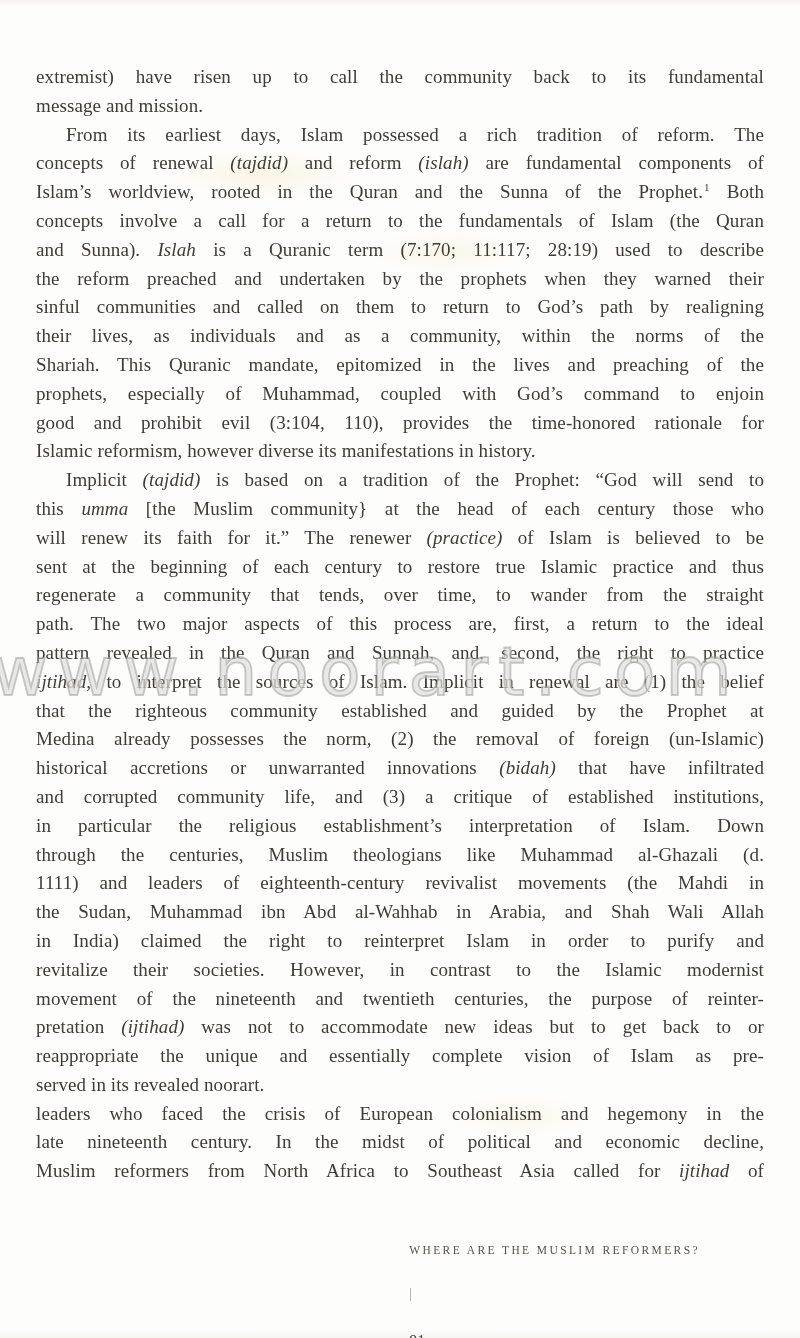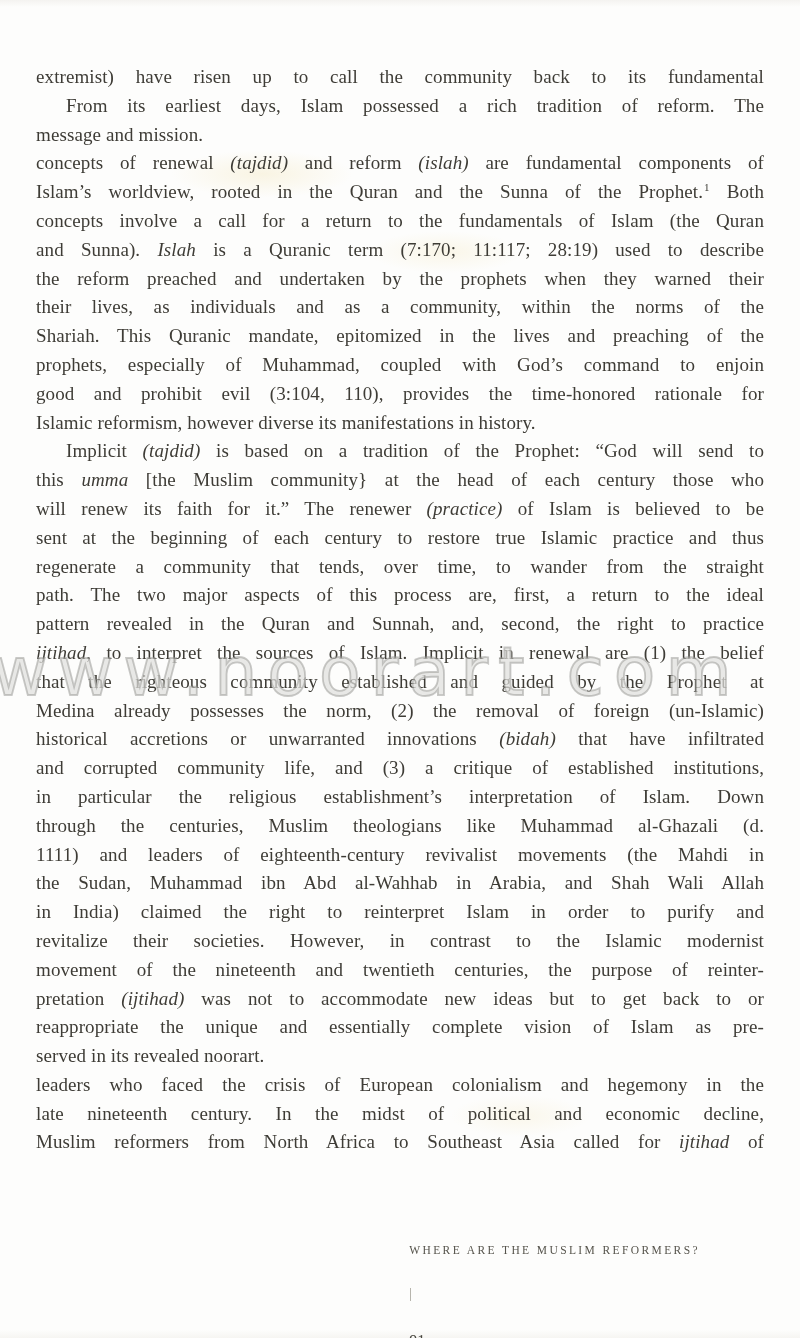--- a/index.html
+++ b/index.html
@@ -87,27 +87,28 @@
     color: #4a4840;
   }
 </style>
 </head>
 <body>
 
 <div class="page">
 
   <div class="text-block" style="color: rgb(62, 60, 54);">
       <div class="line"><span>extremist) have risen up to call the community back to its fundamental</span></div>
+      <div class="line end"><span>message and mission.</span></div>
       <div class="line indent"><span>From its earliest days, Islam possessed a rich tradition of reform. The</span></div>
-      <div class="line end"><span>message and mission.</span></div>
       <div class="line"><span>concepts of renewal </span><i>(tajdid)</i><span> and reform </span><i>(islah)</i><span> are fundamental components of</span></div>
       <div class="line"><span>Islam’s worldview, rooted in the Quran and the Sunna of the Prophet.</span><sup>1</sup><span> Both</span></div>
       <div class="line"><span>concepts involve a call for a return to the fundamentals of Islam (the Quran</span></div>
       <div class="line"><span>and Sunna). </span><i>Islah</i><span> is a Quranic term (7:170; 11:117; 28:19) used to describe</span></div>
       <div class="line"><span>the reform preached and undertaken by the prophets when they warned their</span></div>
+      <div class="line"><span>sinful communities and called on them to return to God’s path by realigning</span></div>
       <div class="line"><span>their lives, as individuals and as a community, within the norms of the</span></div>
       <div class="line"><span>Shariah. This Quranic mandate, epitomized in the lives and preaching of the</span></div>
       <div class="line"><span>prophets, especially of Muhammad, coupled with God’s command to enjoin</span></div>
       <div class="line"><span>good and prohibit evil (3:104, 110), provides the time-honored rationale for</span></div>
       <div class="line end"><span>Islamic reformism, however diverse its manifestations in history.</span></div>
       <div class="line indent"><span>Implicit </span><i>(tajdid)</i><span> is based on a tradition of the Prophet: “God will send to</span></div>
       <div class="line"><span>this </span><i>umma</i><span> [the Muslim community} at the head of each century those who</span></div>
       <div class="line"><span>will renew its faith for it.” The renewer </span><i>(practice)</i><span> of Islam is believed to be</span></div>
       <div class="line"><span>sent at the beginning of each century to restore true Islamic practice and thus</span></div>
       <div class="line"><span>regenerate a community that tends, over time, to wander from the straight</span></div>

